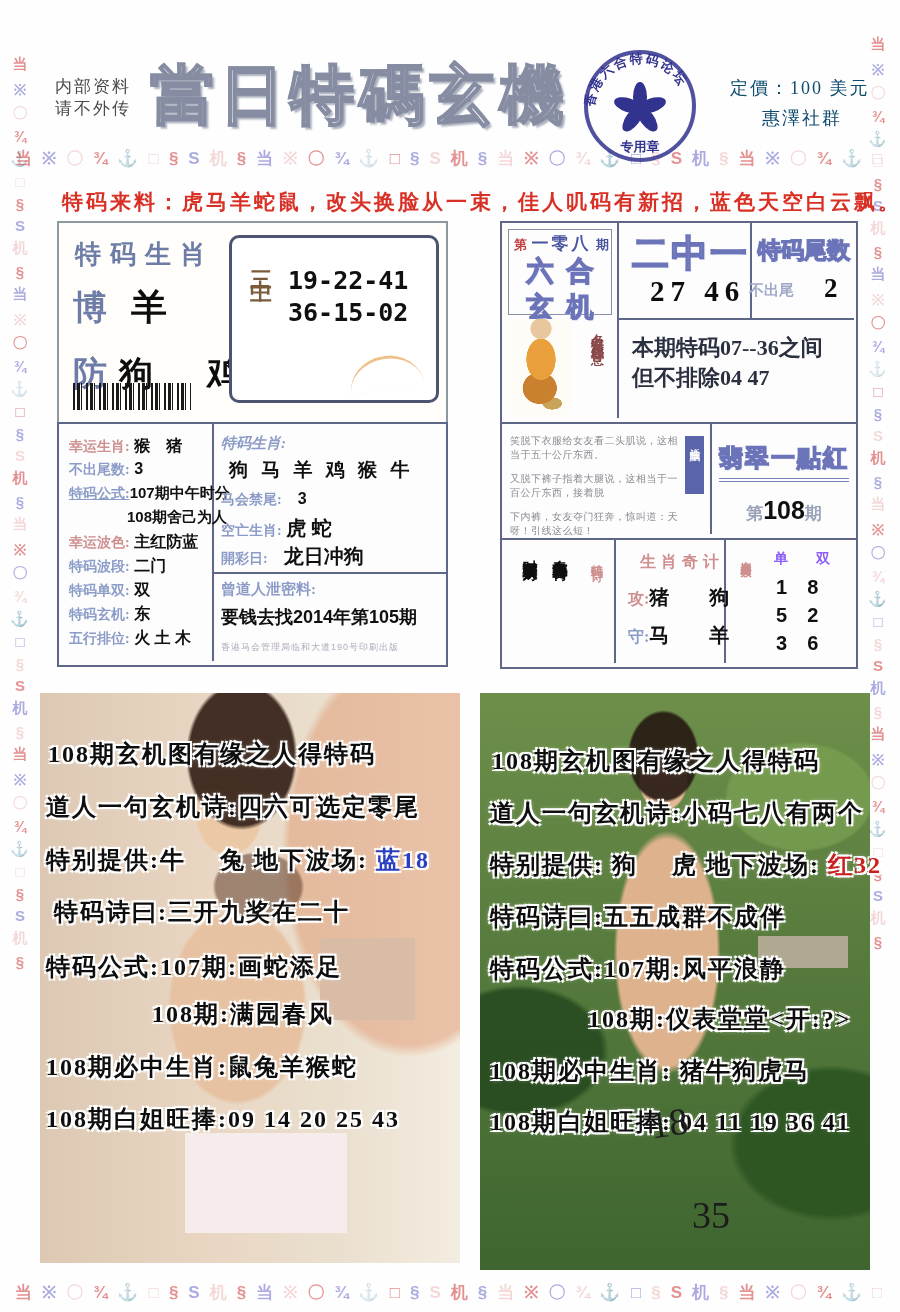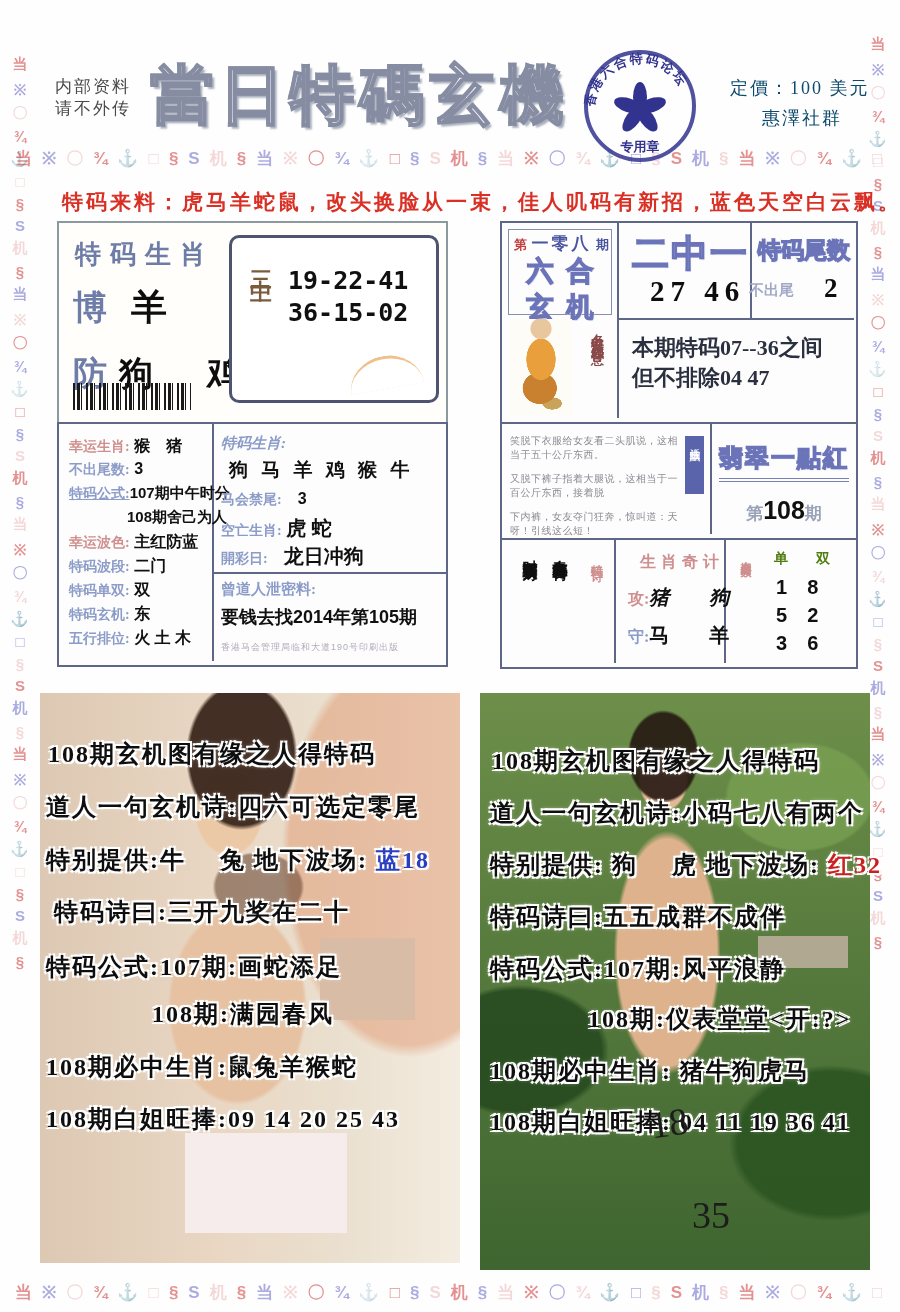--- a/index.html
+++ b/index.html
@@ -316,25 +316,25 @@
 
   <div class="abs card2" style="left:500px;top:538px;width:354px;height:127px;">
     <div class="abs inner-line" style="left:112px;top:0;width:2px;height:123px;"></div>
     <div class="abs inner-line" style="left:222px;top:0;width:2px;height:123px;"></div>
 
     <div class="abs vtext val nowrap" style="left:18px;top:8px;font-size:15px;letter-spacing:1px;">时享运到获大财</div>
     <div class="abs vtext val nowrap" style="left:48px;top:8px;font-size:15px;letter-spacing:1px;">春色红梅香万树</div>
     <div class="abs vtext label-red nowrap" style="left:86px;top:14px;font-size:12px;letter-spacing:3px;">特码诗</div>
 
     <div class="abs label-red nowrap" style="left:138px;top:12px;font-size:16px;letter-spacing:5px;">生肖奇计</div>
-    <div class="abs nowrap" style="left:126px;top:44px;"><span class="label-red" style="font-size:16px;">攻:</span><span class="val" style="font-size:20px;font-style:italic;">猪　　狗</span></div>
+    <div class="abs nowrap" style="left:126px;top:44px;"><span class="label-red" style="font-size:16px;">攻:</span><span class="val" style="font-size:20px;">猪　　狗</span></div>
     <div class="abs nowrap" style="left:126px;top:82px;"><span class="label-blue" style="font-size:16px;">守:</span><span class="val" style="font-size:20px;">马　　羊</span></div>
 
     <div class="abs vtext label-red nowrap" style="left:236px;top:12px;font-size:11px;letter-spacing:1px;">今期必出尾数</div>
-    <div class="abs nowrap" style="left:272px;top:10px;font-size:14px;color:#4d7c0f;font-weight:bold;">
+    <div class="abs nowrap" style="left:272px;top:10px;font-size:14px;color:#8b5cf6;font-weight:bold;">
       <span>单</span>　　<span>双</span>
     </div>
     <div class="abs val nowrap" style="left:274px;top:34px;font-size:20px;"><span>1</span>　<span>8</span></div>
     <div class="abs val nowrap" style="left:274px;top:62px;font-size:20px;"><span>5</span>　<span>2</span></div>
     <div class="abs val nowrap" style="left:274px;top:90px;font-size:20px;"><span>3</span>　<span>6</span></div>
   </div>
 
   <div class="abs photo-left" style="left:40px;top:693px;width:420px;height:570px;">
     <div class="censor" style="left:280px;top:245px;width:95px;height:82px;background:#d9bca6;"></div>
     <div class="censor" style="left:145px;top:440px;width:162px;height:100px;background:#f6eceb;"></div>

